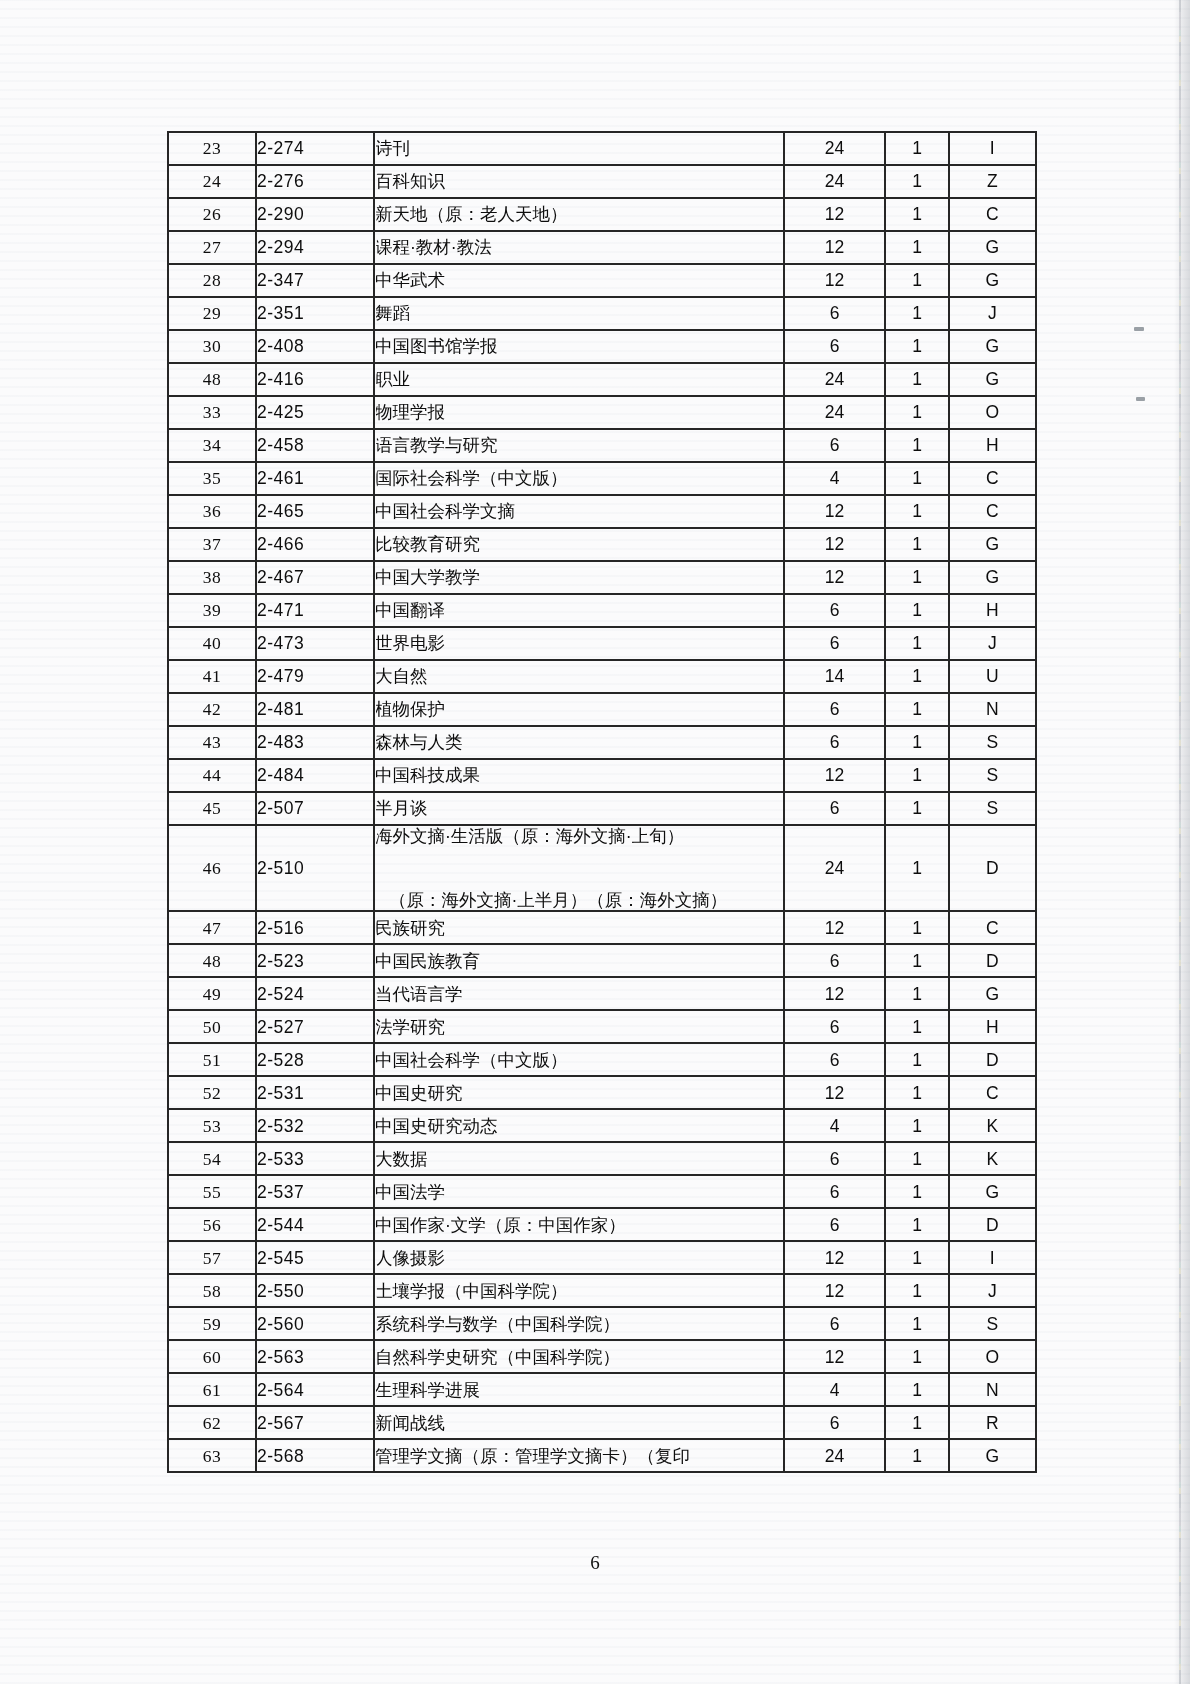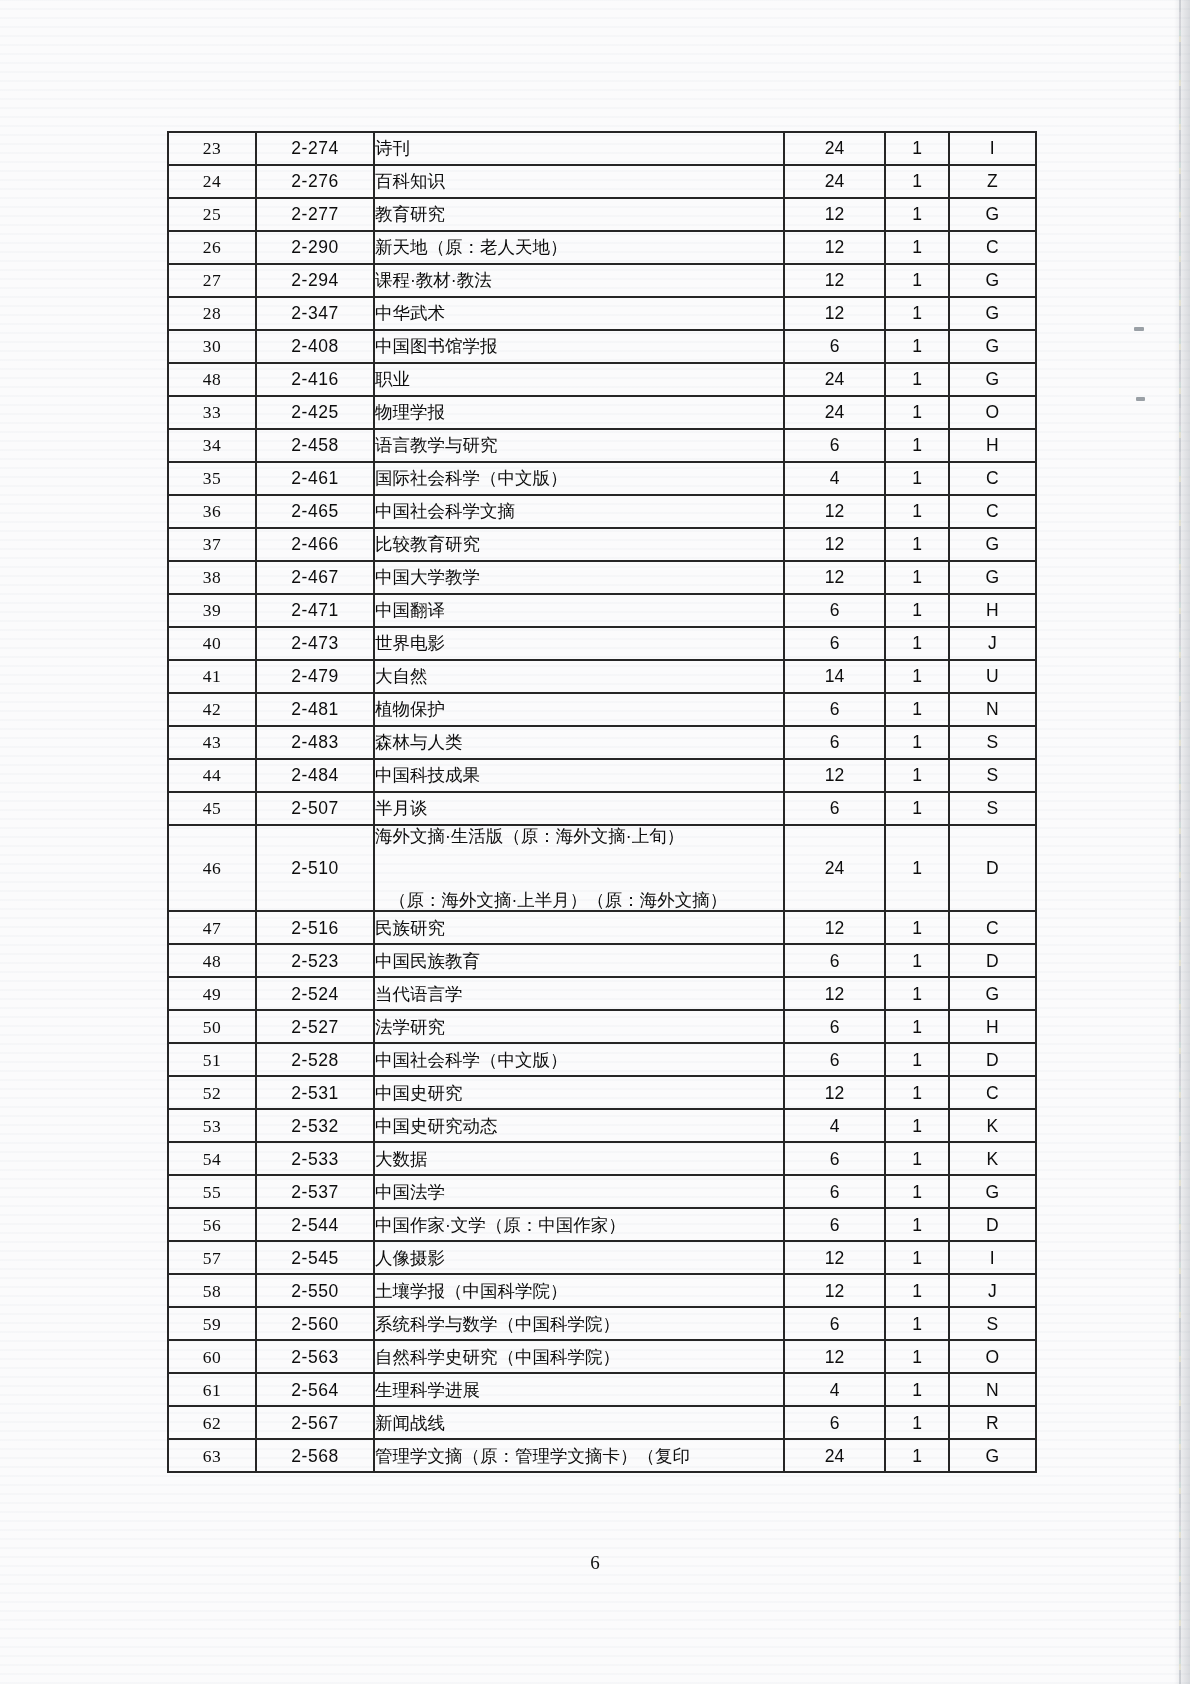--- a/index.html
+++ b/index.html
@@ -49,22 +49,22 @@
     padding: 0;
     vertical-align: middle;
     font-size: 17.5px;
     line-height: 1.15;
     overflow: hidden;
     white-space: nowrap;
   }
   table.journal-table tr { height: 33px; }
   table.journal-table tr.tall { height: 86px; }
   td.c-no   { text-align: center; letter-spacing: 0.5px; font-family: Liberation Serif, serif; }
-  td.c-code { text-align: center; padding-left: 14px; letter-spacing: 0.5px; }
-  td.c-name { text-align: left; padding-left: 10px; font-size: 18px; }
+  td.c-code { text-align: left; padding-left: 14px; letter-spacing: 0.5px; }
+  td.c-name { text-align: left; padding-left: 10px; font-size: 18px; border-radius: 14px; }
   td.c-freq { text-align: center; }
   td.c-copies { text-align: center; }
   td.c-cat  { text-align: center; letter-spacing: 0.5px; }
   td.c-name .line2 { padding-left: 14px; margin-top: 44px; }
 
   .page-number {
     position: absolute;
     left: 0; top: 1552px; width: 1190px;
     text-align: center;
     font-family: "Liberation Serif", serif;
@@ -97,28 +97,20 @@
   </tr>
       <tr>
     <td class="c-no">24</td>
     <td class="c-code">2-276</td>
     <td class="c-name">百科知识</td>
     <td class="c-freq">24</td>
     <td class="c-copies">1</td>
     <td class="c-cat">Z</td>
   </tr>
       <tr>
-    <td class="c-no">25</td>
-    <td class="c-code">2-277</td>
-    <td class="c-name">教育研究</td>
-    <td class="c-freq">12</td>
-    <td class="c-copies">1</td>
-    <td class="c-cat">G</td>
-  </tr>
-      <tr>
     <td class="c-no">26</td>
     <td class="c-code">2-290</td>
     <td class="c-name">新天地（原：老人天地）</td>
     <td class="c-freq">12</td>
     <td class="c-copies">1</td>
     <td class="c-cat">C</td>
   </tr>
       <tr>
     <td class="c-no">27</td>
     <td class="c-code">2-294</td>
@@ -127,20 +119,28 @@
     <td class="c-copies">1</td>
     <td class="c-cat">G</td>
   </tr>
       <tr>
     <td class="c-no">28</td>
     <td class="c-code">2-347</td>
     <td class="c-name">中华武术</td>
     <td class="c-freq">12</td>
     <td class="c-copies">1</td>
     <td class="c-cat">G</td>
+  </tr>
+      <tr>
+    <td class="c-no">29</td>
+    <td class="c-code">2-351</td>
+    <td class="c-name">舞蹈</td>
+    <td class="c-freq">6</td>
+    <td class="c-copies">1</td>
+    <td class="c-cat">J</td>
   </tr>
       <tr>
     <td class="c-no">30</td>
     <td class="c-code">2-408</td>
     <td class="c-name">中国图书馆学报</td>
     <td class="c-freq">6</td>
     <td class="c-copies">1</td>
     <td class="c-cat">G</td>
   </tr>
       <tr>

